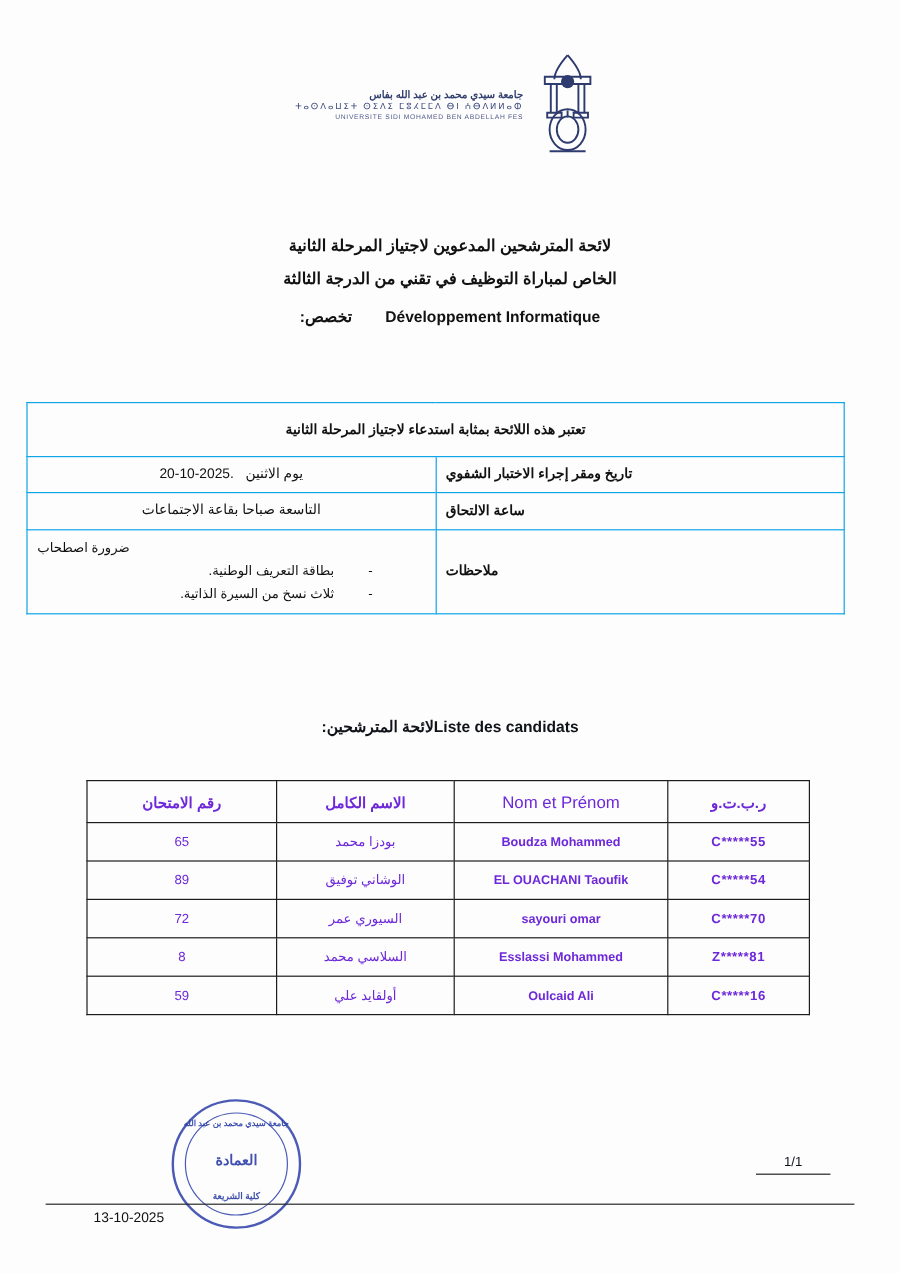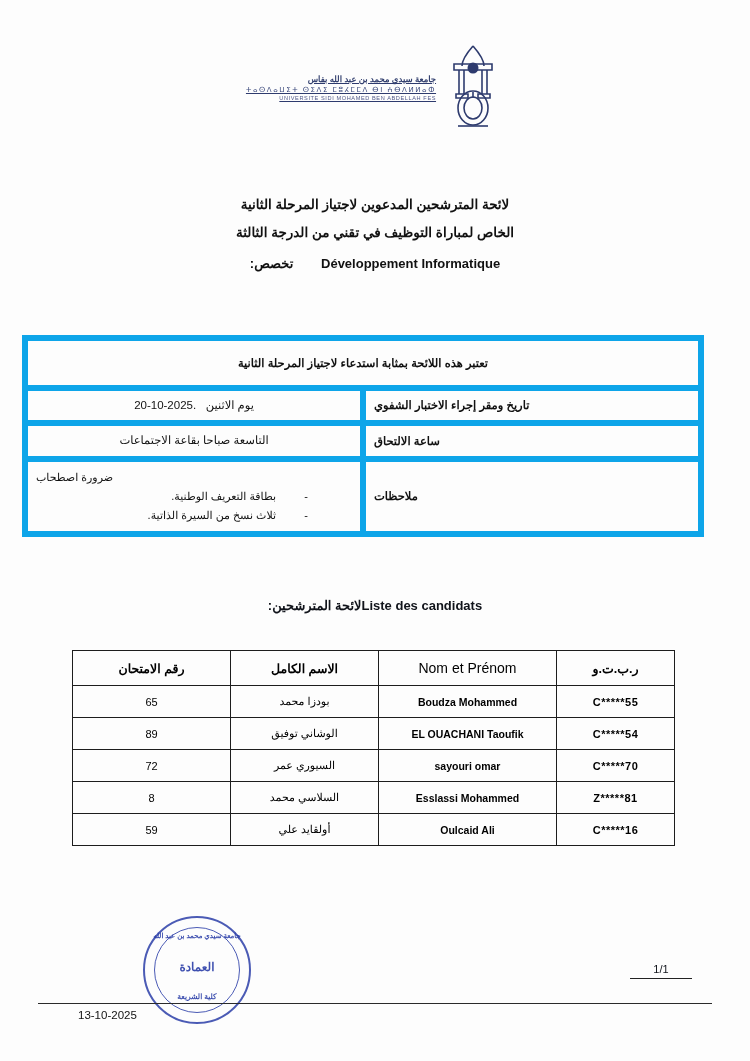--- a/index.html
+++ b/index.html
@@ -35,21 +35,20 @@
   .logo-inner {
     display: flex;
     align-items: center;
     gap: 6px;
     color: #2e3b6e;
   }
   .logo-text {
     text-align: right;
     direction: rtl;
     line-height: 1.35;
-    text-decoration: underline;
   }
   .logo-text .ar {
     font-size: 8.5px;
     letter-spacing: .2px;
     color: #33406f;
     font-weight: bold;
     white-space: nowrap;
   }
   .logo-text .tif {
     font-size: 7px;
@@ -102,21 +101,21 @@
   .info-table {
     position: absolute;
     top: 335px;
     left: 22px;
     width: 682px;
     border-collapse: collapse;
     direction: rtl;
     table-layout: fixed;
   }
   .info-table td {
-    border: 6px solid #0ea5e9;
+    border: 1px solid #0ea5e9;
     font-size: 11.5px;
     padding: 6px 8px;
     vertical-align: middle;
     color: #111;
   }
   .info-table .head-cell {
     text-align: center;
     font-weight: bold;
     font-size: 11.5px;
     height: 32px;
@@ -184,21 +183,21 @@
     left: 72px;
     width: 602px;
     border-collapse: collapse;
     direction: rtl;
     table-layout: fixed;
   }
   .cand-table th, .cand-table td {
     border: 1px solid #1d1d1d;
     text-align: center;
     vertical-align: middle;
-    color: #000000;
+    color: #6d28d9;
   }
   .cand-table th {
     height: 32px;
     font-size: 12.5px;
     font-weight: bold;
   }
   .cand-table th.fr-head {
     font-size: 14px;
     font-weight: normal;
     text-align: center;

